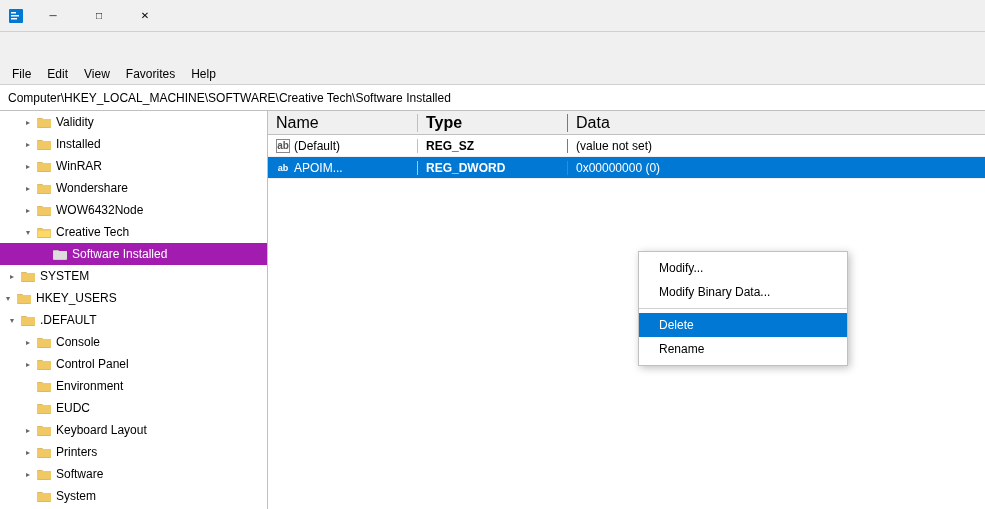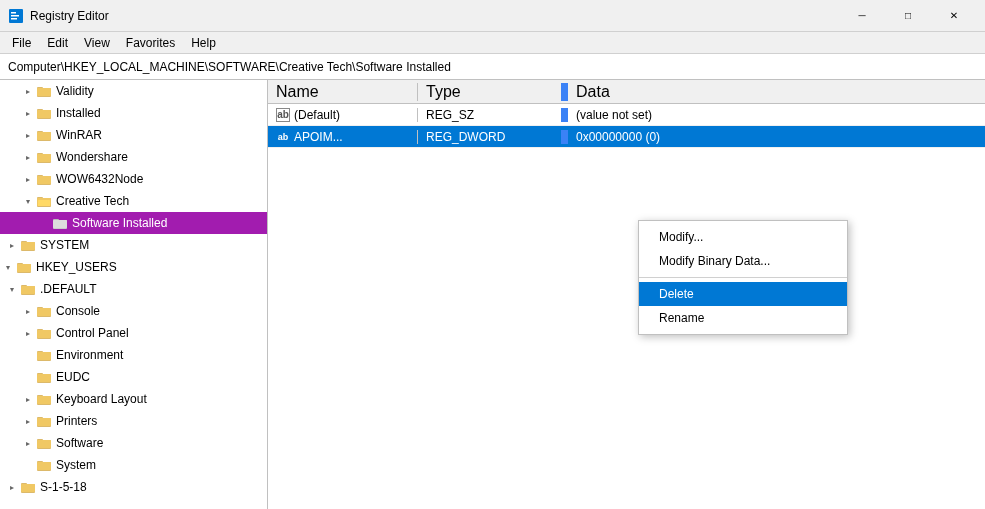--- a/index.html
+++ b/index.html
@@ -53,20 +53,21 @@
     }
 
     
     .menu-bar {
       display: flex;
       align-items: center;
       background: #f0f0f0;
       height: 22px;
       padding: 0 4px;
       border-bottom: 1px solid #d0d0d0;
+      margin-top: 31px;
     }
     .menu-item {
       padding: 2px 8px;
       cursor: pointer;
       font-size: 12px;
       color: #000;
     }
 
     
     .address-bar {
@@ -158,21 +159,21 @@
       display: flex;
       align-items: center;
       height: 24px;
       background: #f0f0f0;
       border-bottom: 1px solid #c0c0c0;
       font-size: 16px;
       font-weight: normal;
       color: #000;
     }
     .col-name { width: 150px; padding: 0 8px; border-right: 1px solid #c0c0c0; }
-    .col-type { width: 150px; padding: 0 8px; border-right: 7px solid #3b82f6; }
+    .col-type { width: 150px; padding: 0 8px; border-right: 1px solid #3b82f6; font-weight: bold; }
     .col-data { flex: 1; padding: 0 8px; }
 
     
     .table-body { flex: 1; overflow-y: auto; }
     .table-row {
       display: flex;
       align-items: center;
       height: 22px;
       border-bottom: 1px solid #f0f0f0;
       font-size: 12px;
@@ -231,21 +232,20 @@
 
 <div class="title-bar">
   <div class="title-bar-icon">
     <svg width="16" height="16" viewBox="0 0 16 16">
       <rect x="1" y="1" width="14" height="14" rx="1" fill="#0078d4"></rect>
       <rect x="3" y="4" width="5" height="1.5" fill="#fff"></rect>
       <rect x="3" y="7" width="8" height="1.5" fill="#fff"></rect>
       <rect x="3" y="10" width="6" height="1.5" fill="#fff"></rect>
     </svg>
   </div>
-  <span class="title-bar-text">Registry Editor</span>
   <div class="title-bar-controls">
     <button class="title-bar-btn">─</button>
     <button class="title-bar-btn">□</button>
     <button class="title-bar-btn close">✕</button>
   </div>
 </div>
 
 <div class="menu-bar">
   <div class="menu-item">File</div>
   <div class="menu-item">Edit</div>

